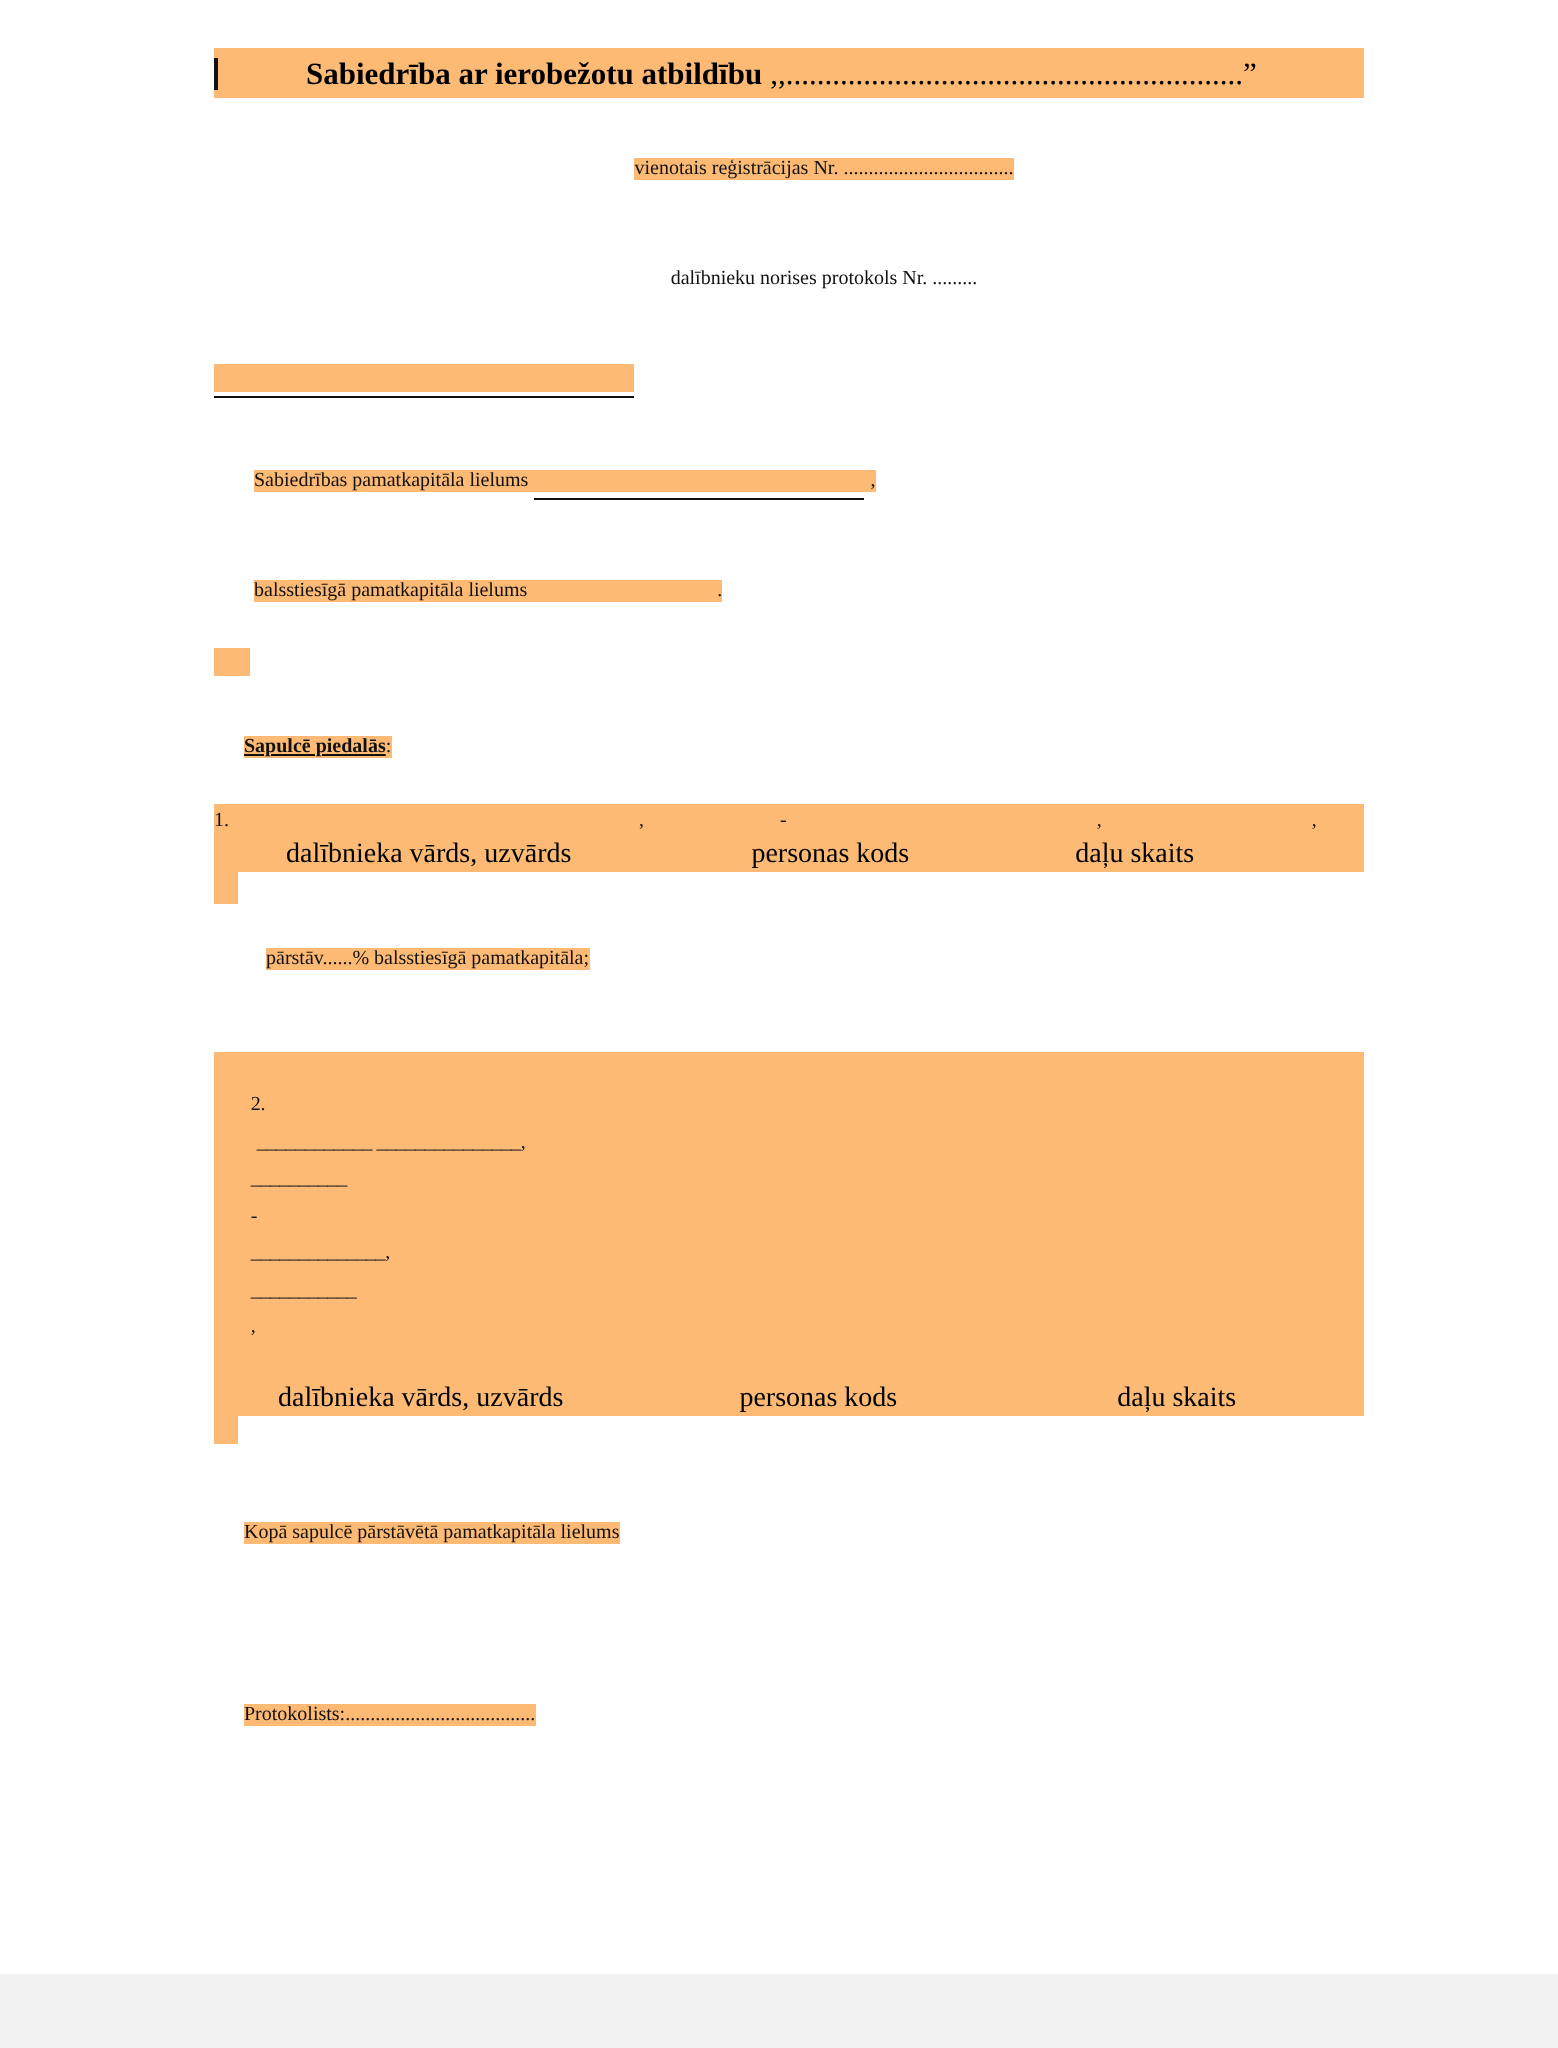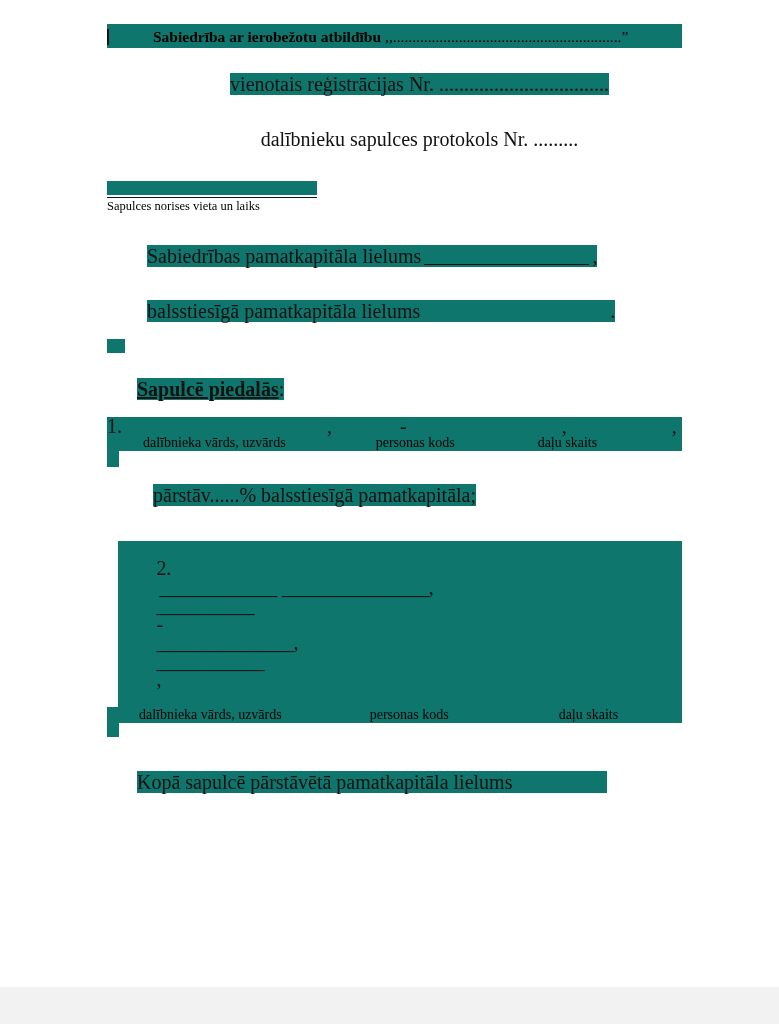--- a/index.html
+++ b/index.html
@@ -27,24 +27,24 @@
     background: #f2f2f2;
   }
   .doc {
     position: absolute;
     left: 107px;
     top: 24px;
     width: 575px;
   }
   
   .hl {
-    background: #0f766e;
+    background: #fdba74;
   }
   .line {
-    font-size: 20px;
+    font-size: 10px;
     line-height: 18.5px;
     color: #111111;
     white-space: pre-wrap;
   }
   .bold { font-weight: bold; text-decoration: underline; }
   .small {
     font-size: 12.5px;
     line-height: 15px;
   }
   .sub {
@@ -79,21 +79,21 @@
   .blank-hl {
     height: 13px;
   }
 
   .rule-under {
     display: inline-block;
     border-bottom: 1px solid #111;
     height: 14px;
     vertical-align: bottom;
   }
-  .underscores { letter-spacing: -0.2px; margin-left: 11px; }
+  .underscores { letter-spacing: -0.2px; }
 </style>
 </head>
 <body>
 
 <div class="page">
   <div class="doc">
 
     <div class="title-row hl" style="padding:2px 0 2px 0;">
       <span class="bracket-open"></span>
       <span style="display:inline-block;width:36px;"></span>
@@ -102,29 +102,28 @@
         <span class="dots">...........................................................</span>
         <span>”</span>
     </div>
 
     <div style="height:8px;"></div>
 
     <div class="line center" style="padding-left:20px;">
       <span class="hl">vienotais reģistrācijas Nr. ..................................</span>
     </div>
     <div class="line center" style="padding-left:20px;">
-      <span>dalībnieku sapulces protokols Nr. .........</span>
+      <span>dalībnieku norises protokols Nr. .........</span>
     </div>
 
     <div style="height:14px;"></div>
 
     <div>
       <div class="hl blank-hl" style="width:210px;height:14px;"></div>
       <div style="width:210px;border-bottom:1px solid #111;height:2px;"></div>
-      <div class="small" style="padding-top:1px;">Sapulces norises vieta un laiks</div>
     </div>
 
     <div style="height:14px;"></div>
 
     <div>
       <div class="line">
         <span class="hl"><span>Sabiedrības pamatkapitāla lielums</span><span class="rule-under" style="width:165px;margin:0 3px;"></span><span>,</span></span>
       </div>
       <div class="line">
         <span class="hl"><span>balsstiesīgā pamatkapitāla lielums</span><span>                                      </span><span>.</span></span>
@@ -183,23 +182,26 @@
         <span>personas kods</span>
         <span style="display:inline-block;width:110px;"></span>
         <span>daļu skaits</span>
       </div>
       <div class="hl" style="width:12px;height:14px;"></div>
     </div>
 
     <div style="height:17px;"></div>
 
     <div class="line">
-      <span class="hl" style="padding-right:95px;">Kopā sapulcē pārstāvētā pamatkapitāla lielums</span>
-    </div>
-
-    <div style="height:18px;"></div>
-
-    <div style="height:18px;"></div>
+      <span class="hl" style="">Kopā sapulcē pārstāvētā pamatkapitāla lielums</span>
+    </div>
+
+    <div style="height:18px;"></div>
+
+    <div style="height:18px;"></div>
+    <div class="line">
+      <span class="hl">Protokolists:......................................</span>
+    </div>
     <div style="height:18px;"></div>
 
   </div>
 </div>
 <div class="page-shadow-gap"></div>
 
 </body></html>

